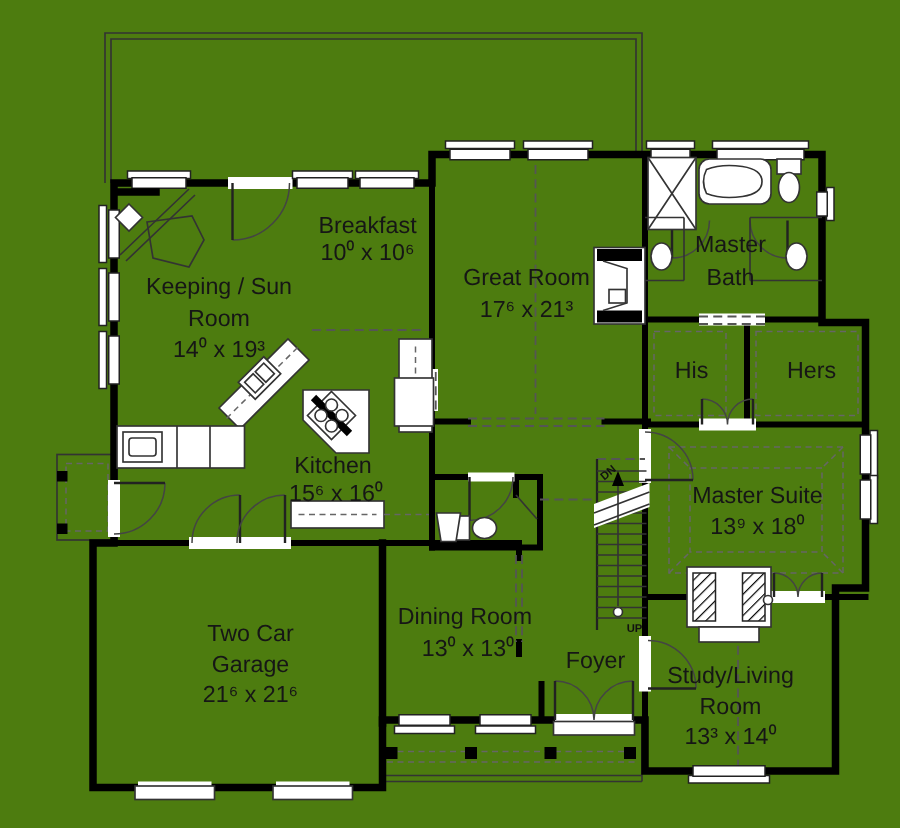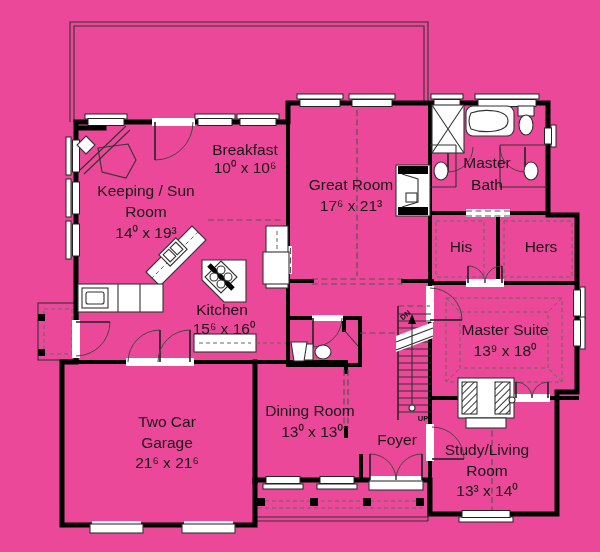--- a/index.html
+++ b/index.html
@@ -1,16 +1,16 @@
 <!DOCTYPE html>
 <html><head>
 <meta charset="utf-8">
 <style>
   html,body{margin:0;padding:0;background:#ffffff;}
-  .plan{position:relative;width:600px;height:552px;background:#ec4899;overflow:hidden;}
+  .plan{position:relative;width:600px;height:552px;background:#4d7c0f;overflow:hidden;}
   svg{display:block;}
   .wall-ext{stroke:#000;stroke-width:5;fill:none;stroke-linecap:square;}
   .wall-int{stroke:#000;stroke-width:4;fill:none;stroke-linecap:square;}
   .wall-thin{stroke:#222;stroke-width:1.5;fill:none;}
   .thin{stroke:#333;stroke-width:1.1;fill:none;}
   .thinw{stroke:#333;stroke-width:1.1;fill:#fff;}
   .dash{stroke:#555;stroke-width:1.2;fill:none;stroke-dasharray:6 3.5;}
   .dash2{stroke:#666;stroke-width:1;fill:none;stroke-dasharray:4 3;}
   .win{fill:#fff;stroke:#222;stroke-width:1;}
   .ko{fill:#fff;stroke:none;}

